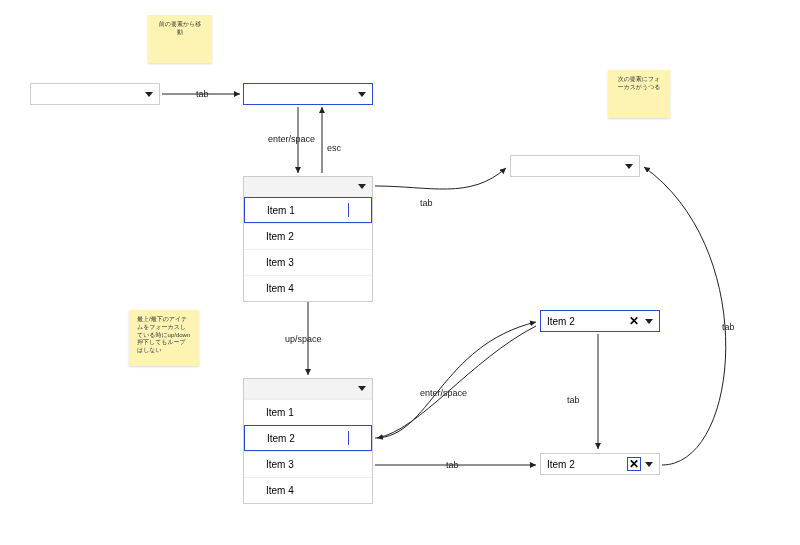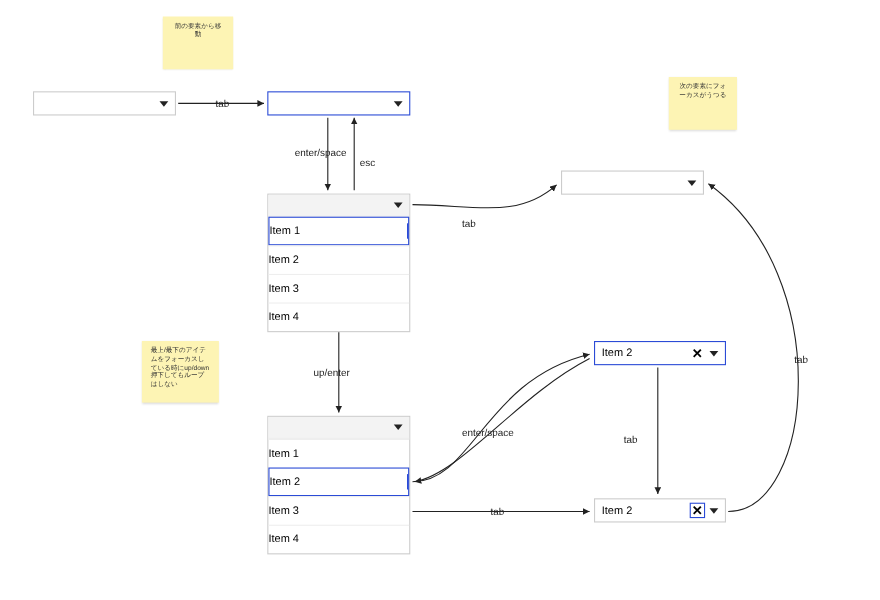--- a/index.html
+++ b/index.html
@@ -54,21 +54,21 @@
   .listbox .hdr {
     height: 20px;
     border-bottom:1px solid #eee;
     display:flex;align-items:center;justify-content:flex-end;
     padding:0 6px;
     background:#f3f3f3;
   }
   .listbox .item {
     height: 26px;
     display:flex;align-items:center;justify-content:space-between;
-    padding:0 0;
+    padding:0 22px;
     border-top:1px solid #eee;
   }
   .listbox .item:first-of-type { border-top:none; }
   .listbox .item.focused { border:1px solid #2b4bd6; }
   .cursor {
     width:1px;height:14px;background:#2b4bd6;
   }
   .label {
     position:absolute;
     font-size:9px;
@@ -155,21 +155,21 @@
   <span style="display:flex;align-items:center">
     <span class="xbtn focused">✕</span>
     <span class="caret"></span>
   </span>
 </div>
 
 <span class="label" style="left:196px;top:89px">tab</span>
 <span class="label" style="left:268px;top:134px">enter/space</span>
 <span class="label" style="left:327px;top:143px">esc</span>
 <span class="label" style="left:420px;top:198px">tab</span>
-<span class="label" style="left:285px;top:334px">up/enter</span>
+<span class="label" style="left:285px;top:334px">up/space</span>
 <span class="label" style="left:420px;top:388px">enter/space</span>
 <span class="label" style="left:446px;top:460px">tab</span>
 <span class="label" style="left:567px;top:395px">tab</span>
 <span class="label" style="left:722px;top:322px">tab</span>
 
 <svg class="arrows">
   <defs>
     <marker id="ah" markerWidth="8" markerHeight="8" refX="6" refY="3" orient="auto">
       <path d="M0,0 L6,3 L0,6 Z" fill="#222"></path>
     </marker>

